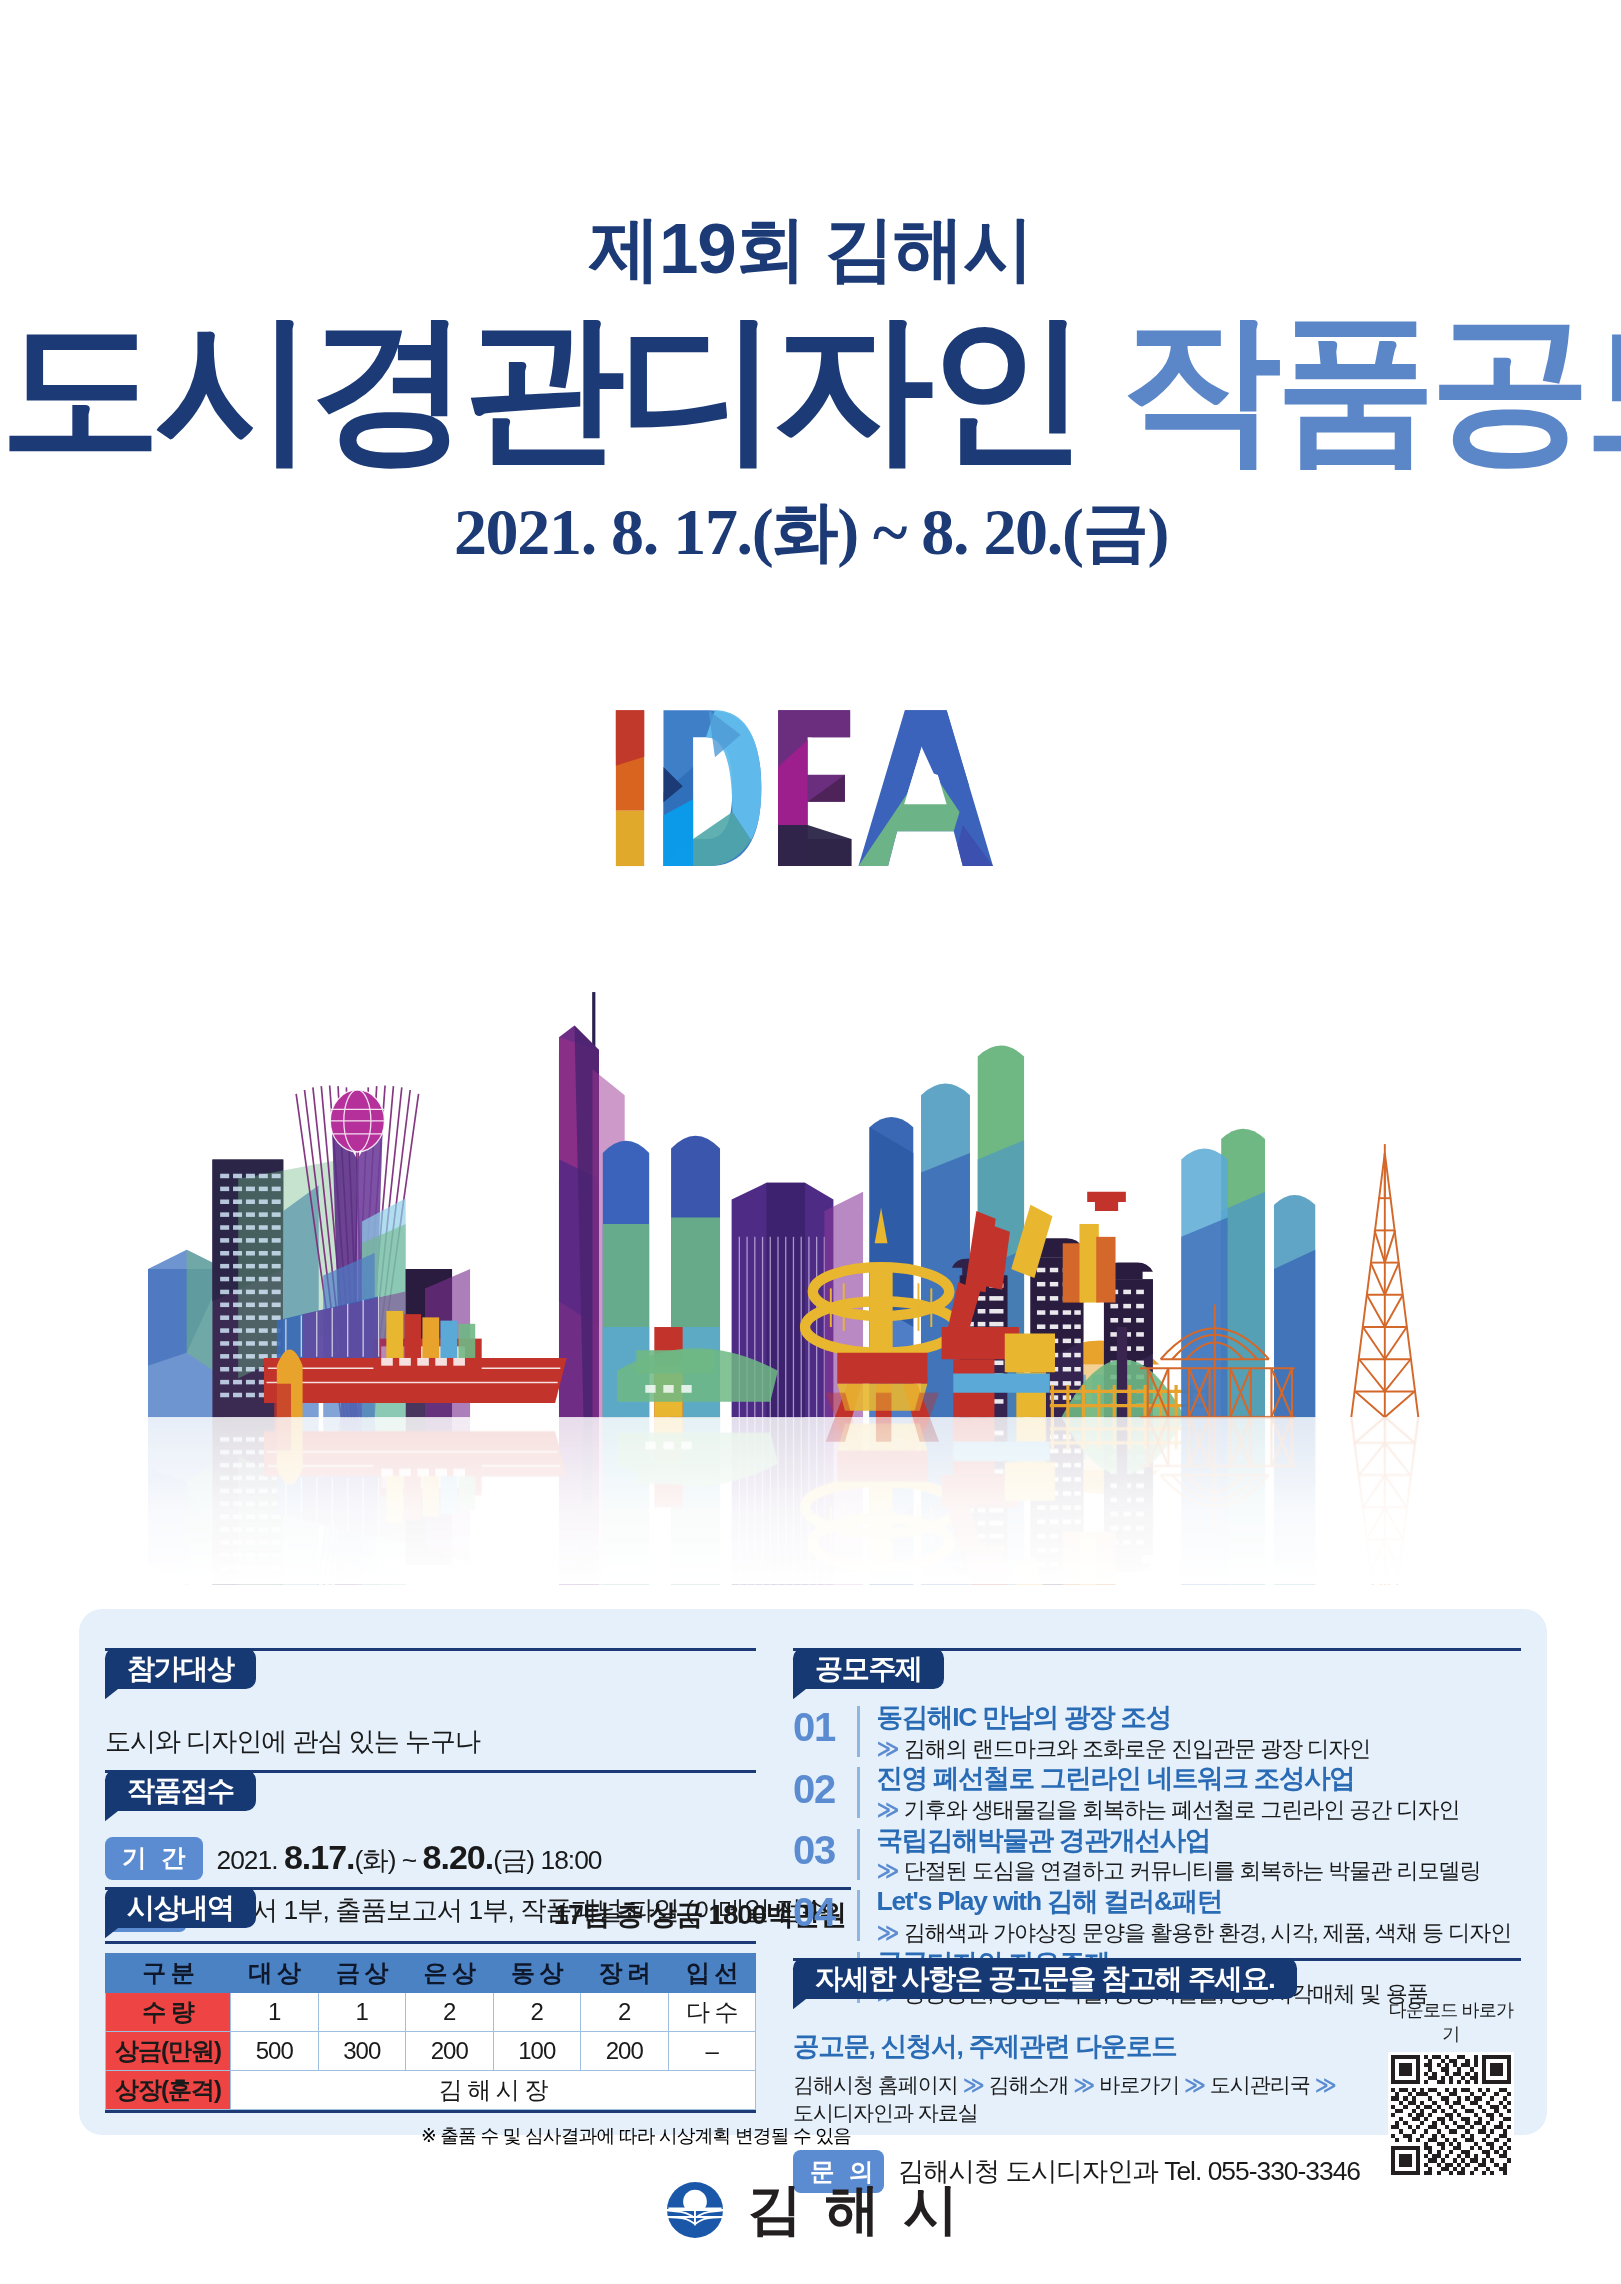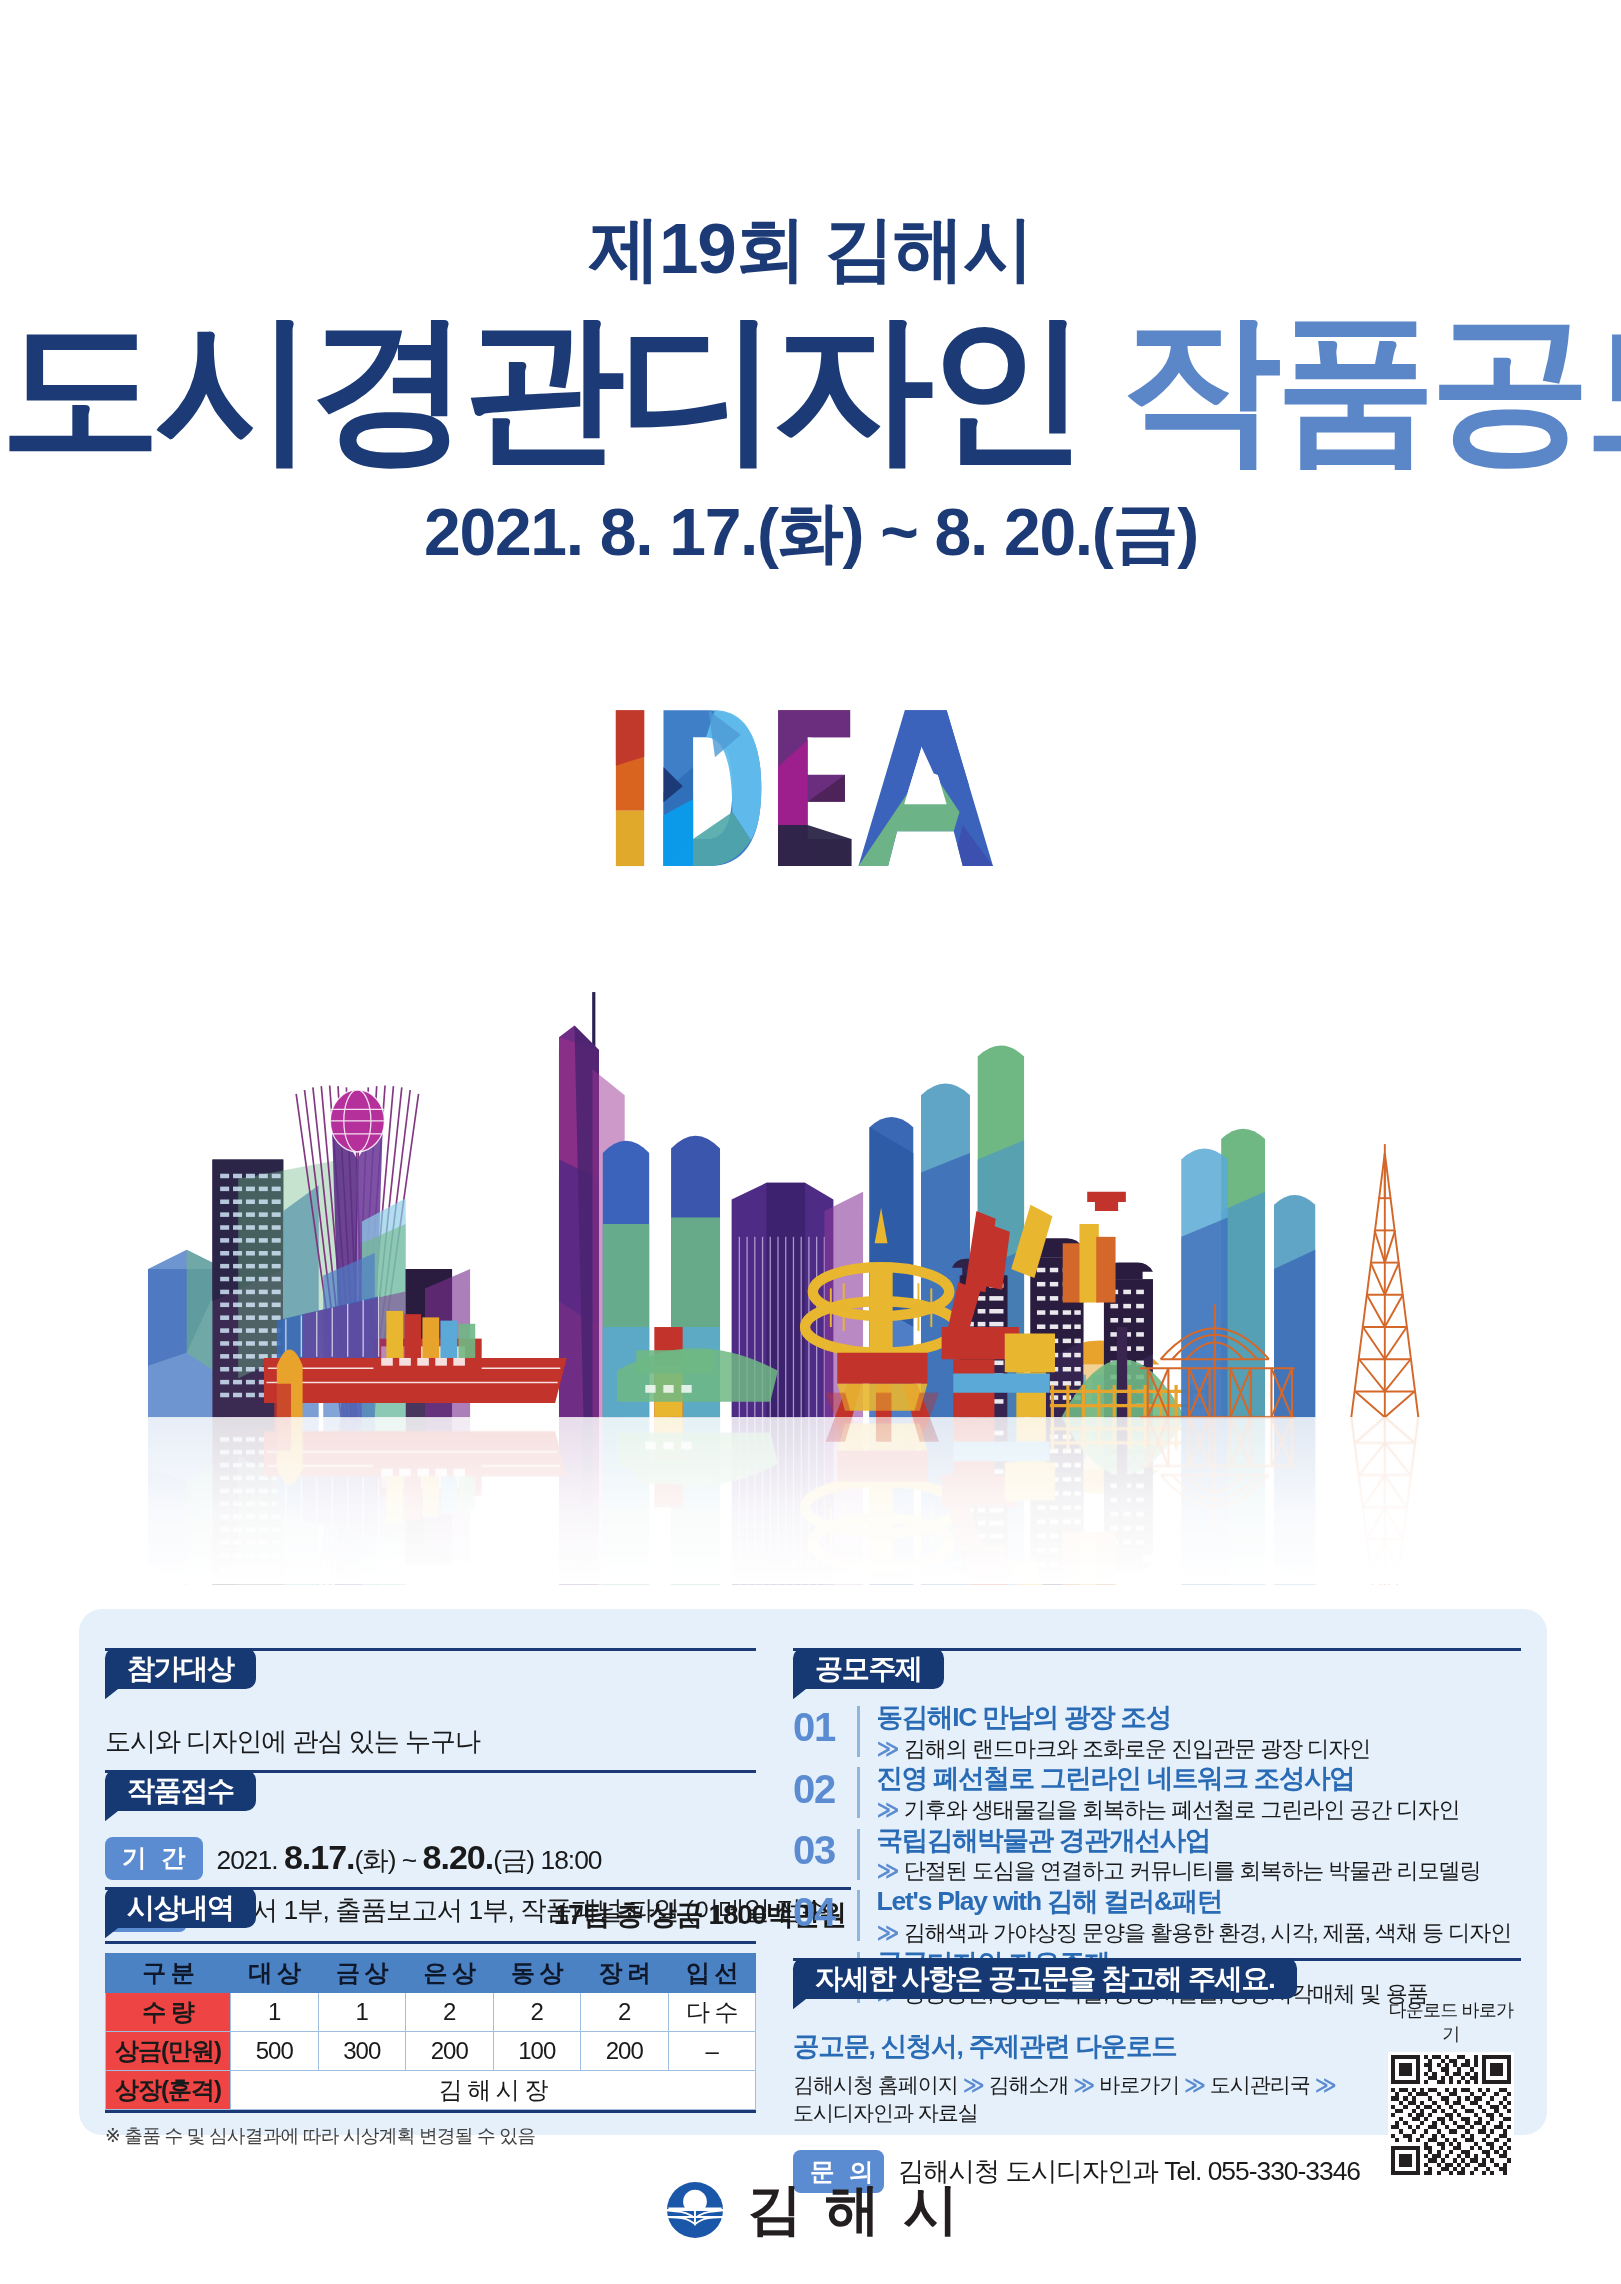--- a/index.html
+++ b/index.html
@@ -18,21 +18,21 @@
     color:#1b3a76;letter-spacing:-1.3px;
   }
   .title-main{
     margin-top:23px;font-size:161px;line-height:1.0;font-weight:bold;
     letter-spacing:-6.4px;white-space:nowrap;
   }
   .title-a{color:#1b3a76;}
   .title-b{color:#5b87c9;}
   .dateline{
     margin-top:31px;font-size:66px;line-height:1.0;font-weight:bold;
-    color:#1b3a76;letter-spacing:-1.3px;
+    color:#1b3a76;letter-spacing:-1.3px;font-family:Liberation Serif, serif;
   }
 
   
   .idea-wrap{position:absolute;top:696px;left:0;width:1622px;text-align:center;}
   .idea-svg{width:399px;height:187px;}
 
   
   .skyline-wrap{position:absolute;top:966px;left:0;width:1622px;height:619px;}
   .skyline-svg{display:block;margin:0 auto;}
 
@@ -87,21 +87,21 @@
     font-size:24px;color:#1a1a1a;table-layout:fixed;
   }
   table.prize th,table.prize td{
     border:1.3px solid #9fbfe0;text-align:center;height:36px;
     letter-spacing:-1px;background:#ffffff;
   }
   table.prize thead th{background:#4a82c4;color:#0f172a;font-weight:bold;border-color:#4a82c4;}
   table.prize tbody th{background:#ef4444;font-weight:bold;}
   .prize-top-rule{height:3.2px;background:#1b3a76;width:651px;}
   .prize-bot-rule{height:3.2px;background:#1b3a76;width:651px;}
-  .footnote{font-size:18.7px;color:#404040;letter-spacing:-0.8px;margin-top:10.3px;}
+  .footnote{font-size:18.7px;color:#000000;letter-spacing:-0.8px;margin-top:10.3px;text-align:right;}
 
   
   .theme-row{display:flex;align-items:flex-start;margin-top:2.6px;}
   .theme-num{
     width:64px;flex:0 0 64px;font-size:40px;font-weight:bold;color:#5b8bd0;
     line-height:1.0;padding-top:5.2px;letter-spacing:-1.3px;
   }
   .theme-div{
     width:2.6px;flex:0 0 2.6px;background:#8fb6de;align-self:stretch;margin:3.9px 17px 3.9px 0;
   }

